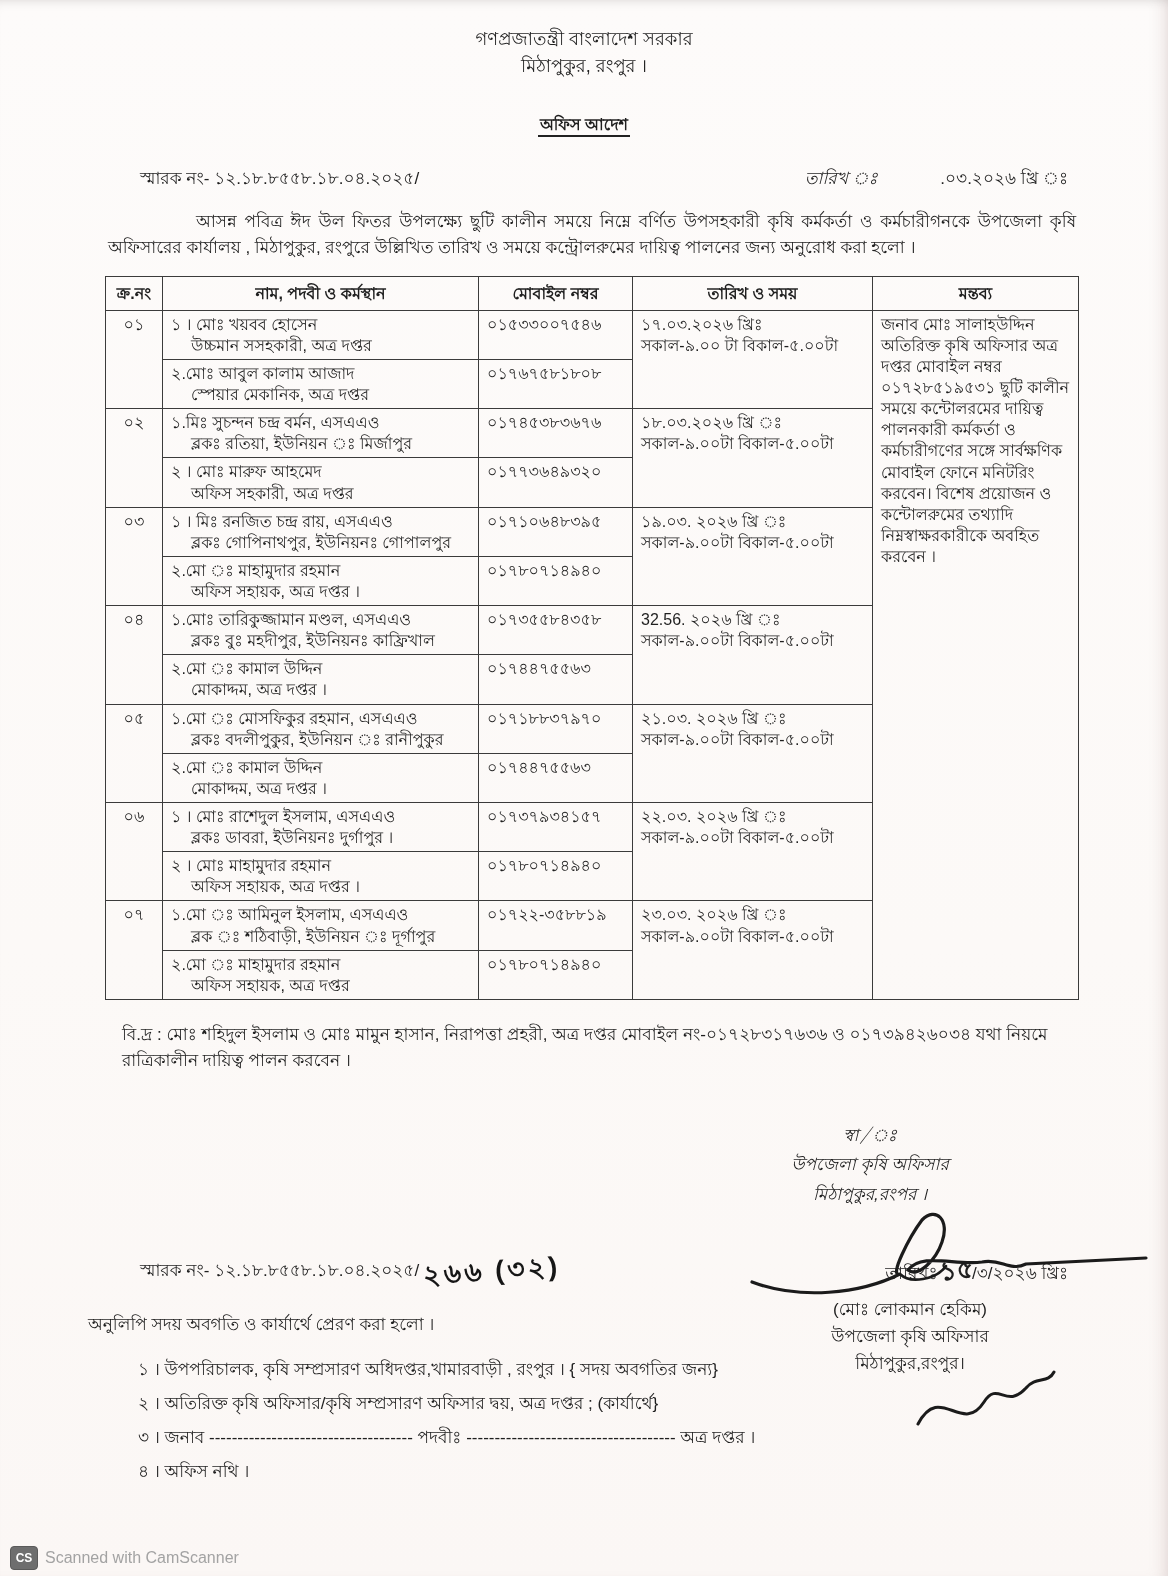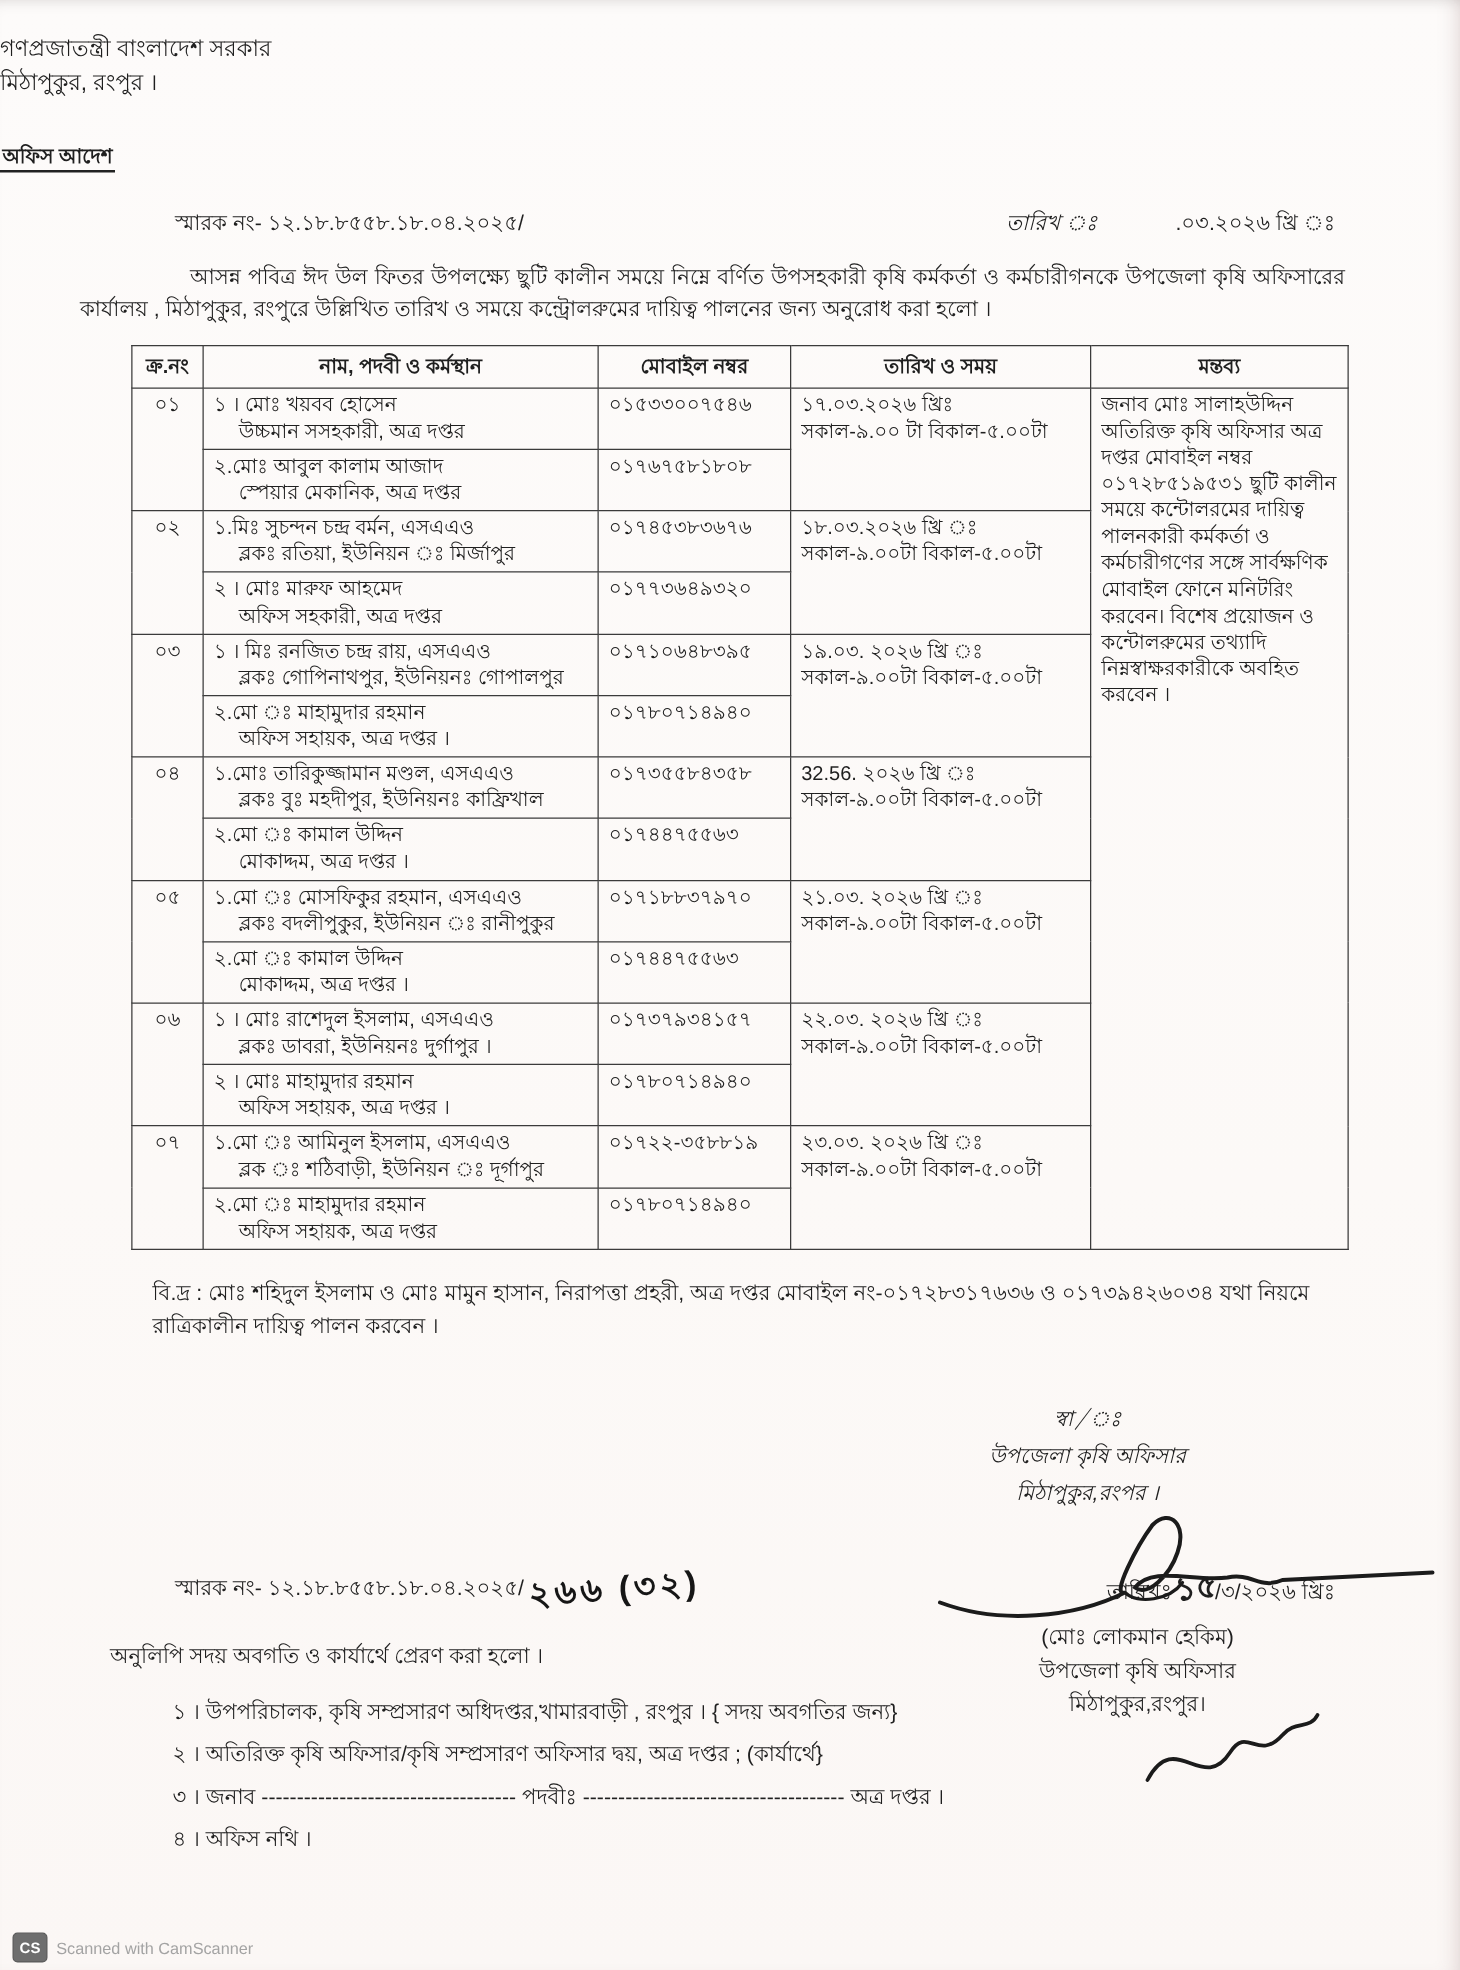--- a/index.html
+++ b/index.html
@@ -6,27 +6,27 @@
   .page{
     position:relative;
     width:1168px;height:1576px;
     margin:0 auto;
     background:linear-gradient(180deg,#fdfbfa 0%, #fcf9f7 60%, #fbf7f5 100%);
     font-family:"Liberation Sans","DejaVu Sans",sans-serif;
     color:#1f1f1f;
     overflow:hidden;
     box-shadow:inset -14px 0 18px -14px rgba(120,80,80,.25), inset 0 10px 14px -12px rgba(0,0,0,.18);
   }
-  .center{}
+  .center{text-align:center;}
   .header{padding-top:26px;line-height:1.5;font-size:18px;}
   .doc-title{margin-top:32px;font-size:16px;font-weight:bold;}
   .doc-title span{border-bottom:2px solid #222;padding:0 2px 2px;}
   .memo-row{display:flex;justify-content:space-between;margin:26px 100px 0 140px;font-size:17px;}
   .memo-date .lbl{margin-right:58px;font-style:italic;}
-  .body-para{margin:16px 92px 0 64px;font-size:17px;line-height:1.55;text-indent:88px;text-align:justify;}
+  .body-para{margin:16px 92px 0 108px;font-size:17px;line-height:1.55;text-indent:88px;text-align:justify;}
   table.duty{border-collapse:collapse;margin:14px 0 0 105px;width:973px;table-layout:fixed;}
   table.duty th, table.duty td{
     border:1.6px solid #3b3b3b;
     font-size:16px;line-height:1.32;
     padding:3px 8px;vertical-align:top;
     word-wrap:break-word;
   }
   table.duty th{font-weight:bold;text-align:center;padding:6px 4px;}
   td.sl{text-align:center;padding-top:8px;}
   .nm2{padding-left:20px;}
@@ -42,21 +42,21 @@
   .copy-line{margin:16px 0 0 88px;font-size:17px;}
   .dist{margin:14px 0 0 138px;font-size:17px;line-height:2.0;}
   .dist div{white-space:nowrap;}
   .signatory{position:absolute;left:760px;top:1296px;width:300px;text-align:center;font-size:17px;line-height:1.6;}
   .ink1{position:absolute;left:-10px;top:-88px;}
   .ink2{position:absolute;left:150px;top:66px;}
   .watermark{position:absolute;left:10px;bottom:6px;display:flex;align-items:center;gap:7px;}
   .cs-badge{width:26px;height:22px;background:#6e6e6e;border-radius:4px;color:#fff;
     font-size:12px;font-weight:bold;display:flex;align-items:center;justify-content:center;
     border:1.5px solid #5a5a5a;}
-  .wm-text{color:#a3a3a3;font-size:13px;}
+  .wm-text{color:#a3a3a3;font-size:16px;}
 </style>
 </head>
 <body>
 
 <div class="page">
 
   <div class="header center">
     <div>গণপ্রজাতন্ত্রী বাংলাদেশ সরকার</div>
     <div>মিঠাপুকুর, রংপুর ।</div>
   </div>

